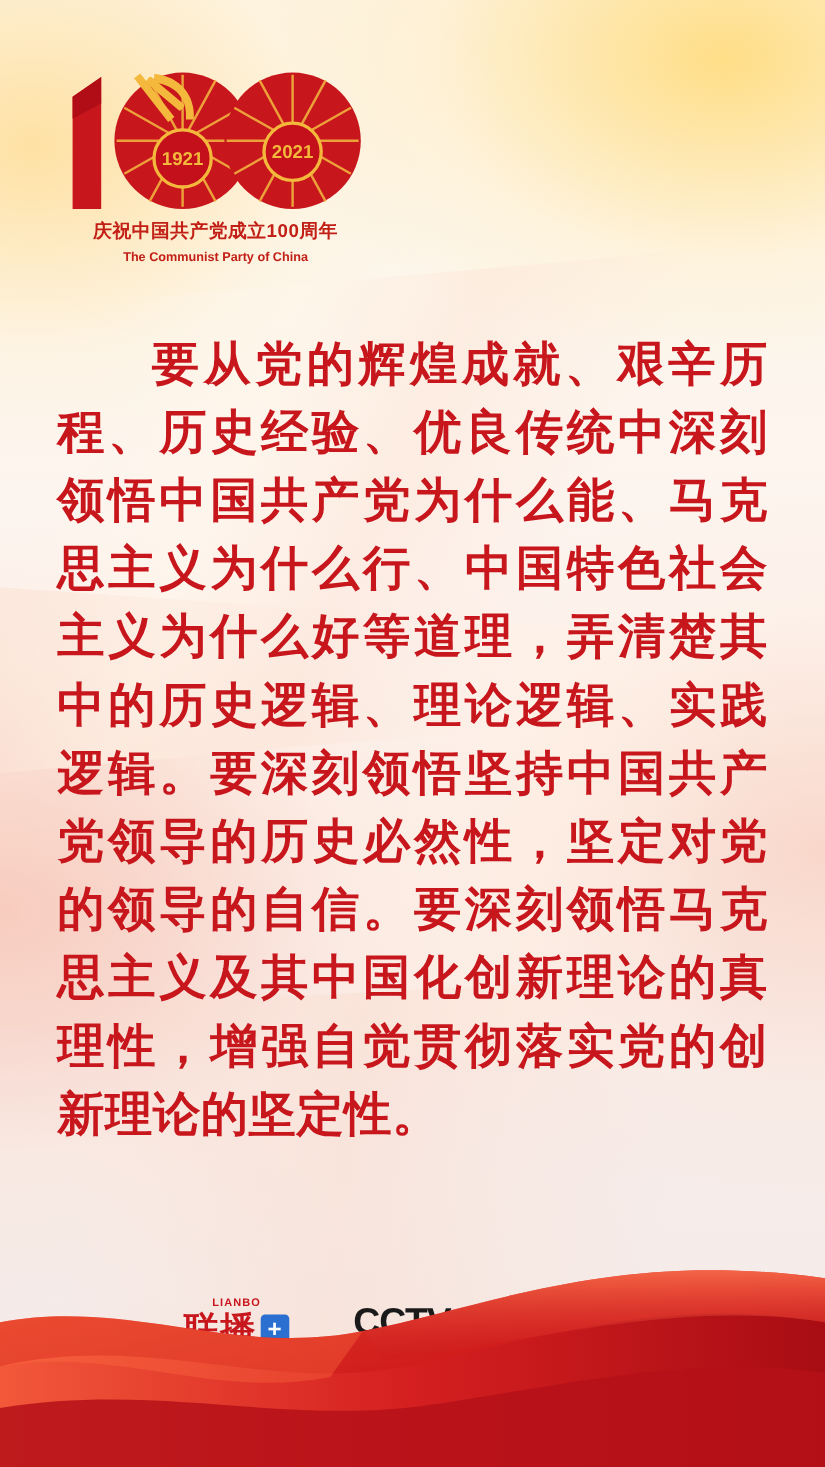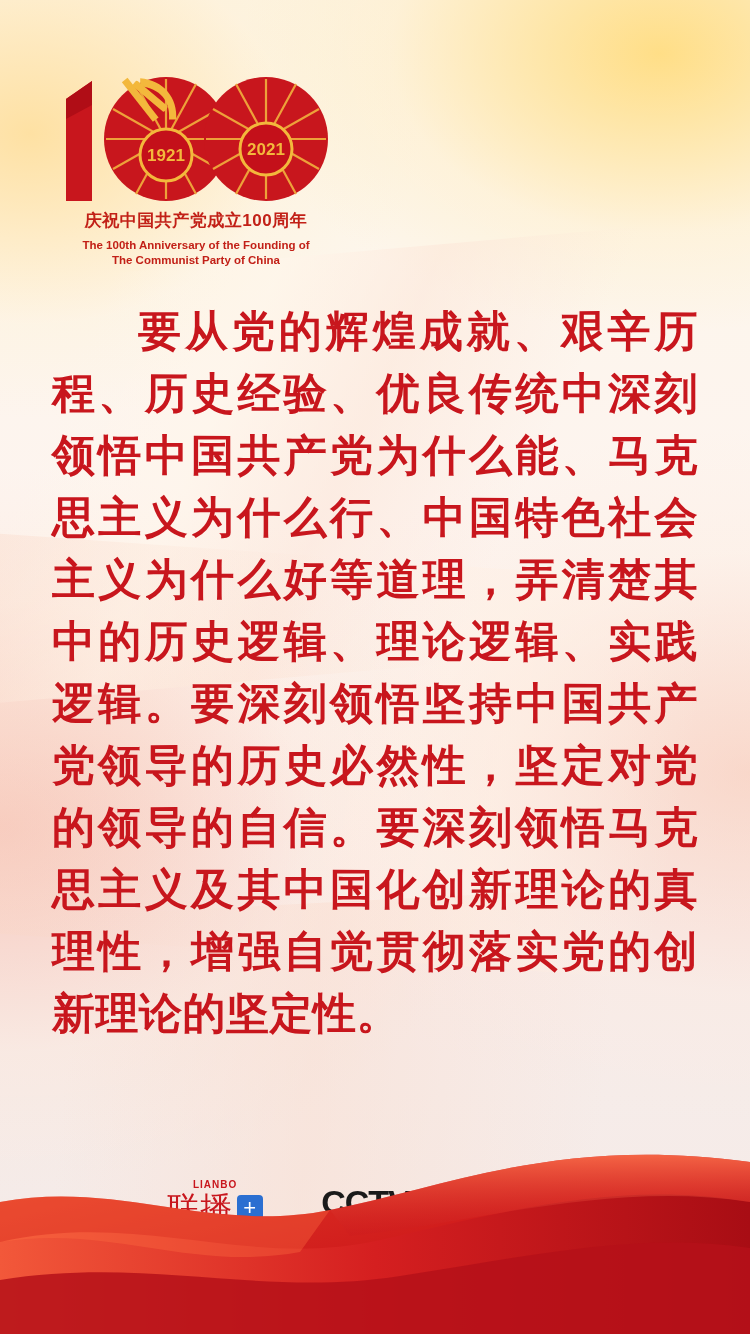--- a/index.html
+++ b/index.html
@@ -42,21 +42,21 @@
   .silk.s3 {
     top: 900px; height: 320px;
     background: linear-gradient(95deg, rgba(255,255,255,0) 10%, rgba(250,220,205,0.45) 42%, rgba(255,255,255,0) 80%);
     transform: skewY(-3deg);
   }
 
   
   .emblem {
     position: absolute;
     left: 52px;
-    top: 59px;
+    top: 48px;
     width: 300px;
   }
   .emblem-graphic {
     width: 268px;
     height: 150px;
     display: block;
     margin-left: 10px;
   }
   .emblem-title {
     margin-top: 0;
@@ -122,21 +122,21 @@
   }
   .lianbo-top {
     font-size: 10px;
     color: #c8161d;
     font-weight: bold;
     letter-spacing: 1px;
     margin-bottom: 2px;
   }
   .lianbo-main {
     font-size: 32px;
-    font-weight: normal;
+    font-weight: bold;
     color: #c8161d;
     letter-spacing: 1px;
     display: flex;
     align-items: center;
   }
   .lianbo-plus {
     display: inline-flex;
     align-items: center;
     justify-content: center;
     width: 26px;
@@ -247,21 +247,20 @@
           <line x1="62" y1="62" x2="2" y2="62"></line>
           <line x1="62" y1="62" x2="9" y2="32"></line>
           <line x1="62" y1="62" x2="32" y2="7"></line>
         </g>
         <circle cx="62" cy="72" r="26" fill="#c4101a" stroke="#f3b83c" stroke-width="3"></circle>
         <text x="62" y="78" text-anchor="middle" font-size="17" font-weight="bold" fill="#f3b83c" font-family="Liberation Sans, sans-serif">2021</text>
       </g>
     </svg>
     <div class="emblem-title">庆祝中国共产党成立100周年</div>
     <div class="emblem-sub">
-      <div>The 100th Anniversary of the Founding of</div>
       <div>The Communist Party of China</div>
     </div>
   </div>
 
   <div class="quote">要从党的辉煌成就、艰辛历程、历史经验、优良传统中深刻领悟中国共产党为什么能、马克思主义为什么行、中国特色社会主义为什么好等道理，弄清楚其中的历史逻辑、理论逻辑、实践逻辑。要深刻领悟坚持中国共产党领导的历史必然性，坚定对党的领导的自信。要深刻领悟马克思主义及其中国化创新理论的真理性，增强自觉贯彻落实党的创新理论的坚定性。</div>
 
 
   <div class="logos">
     <div class="lianbo">
       <div class="lianbo-top">LIANBO</div>

